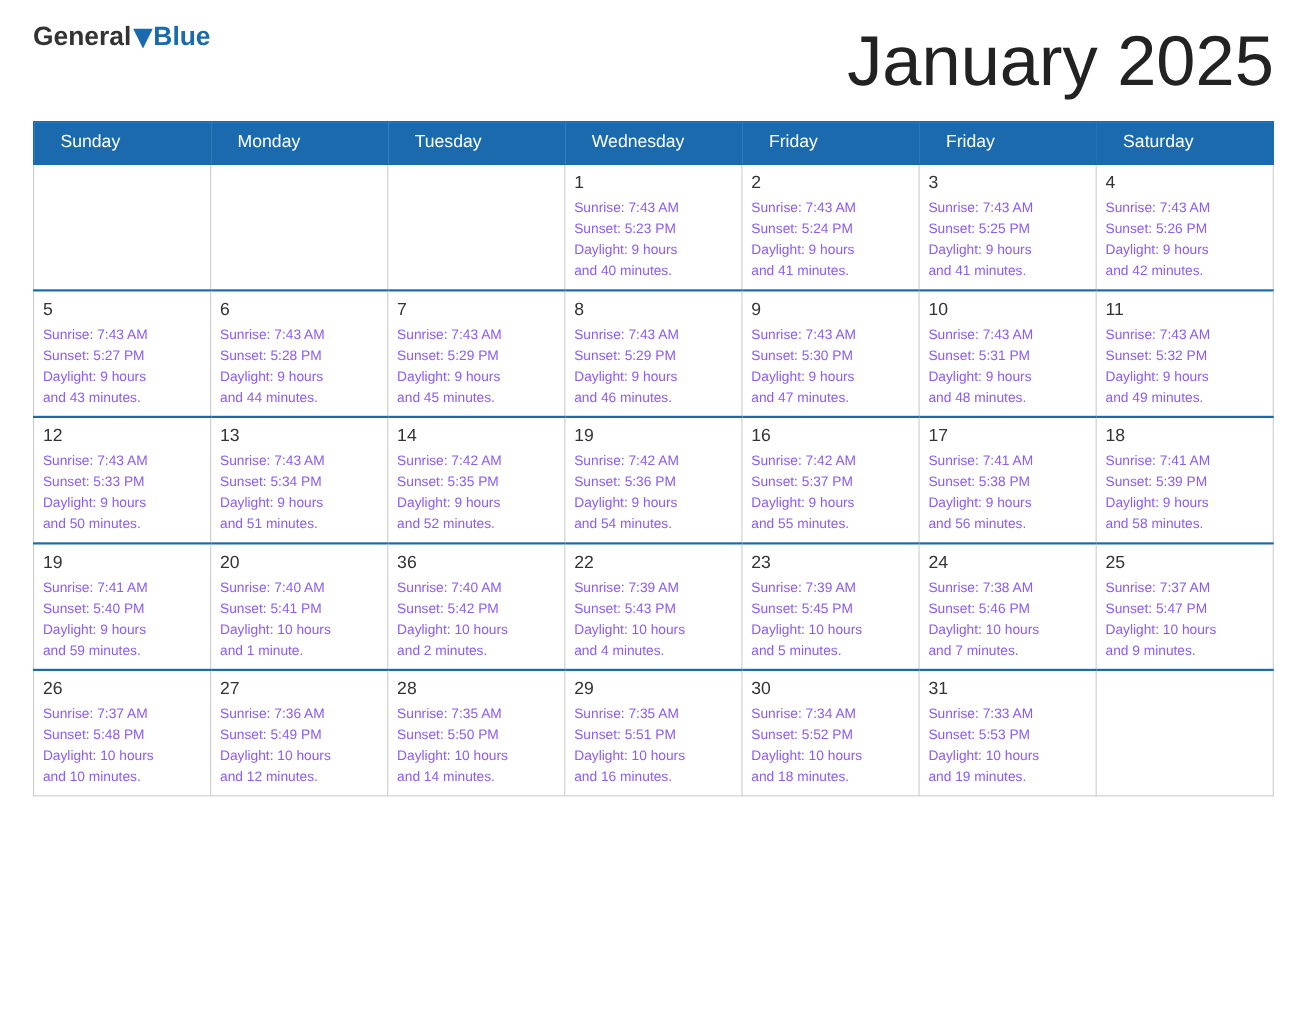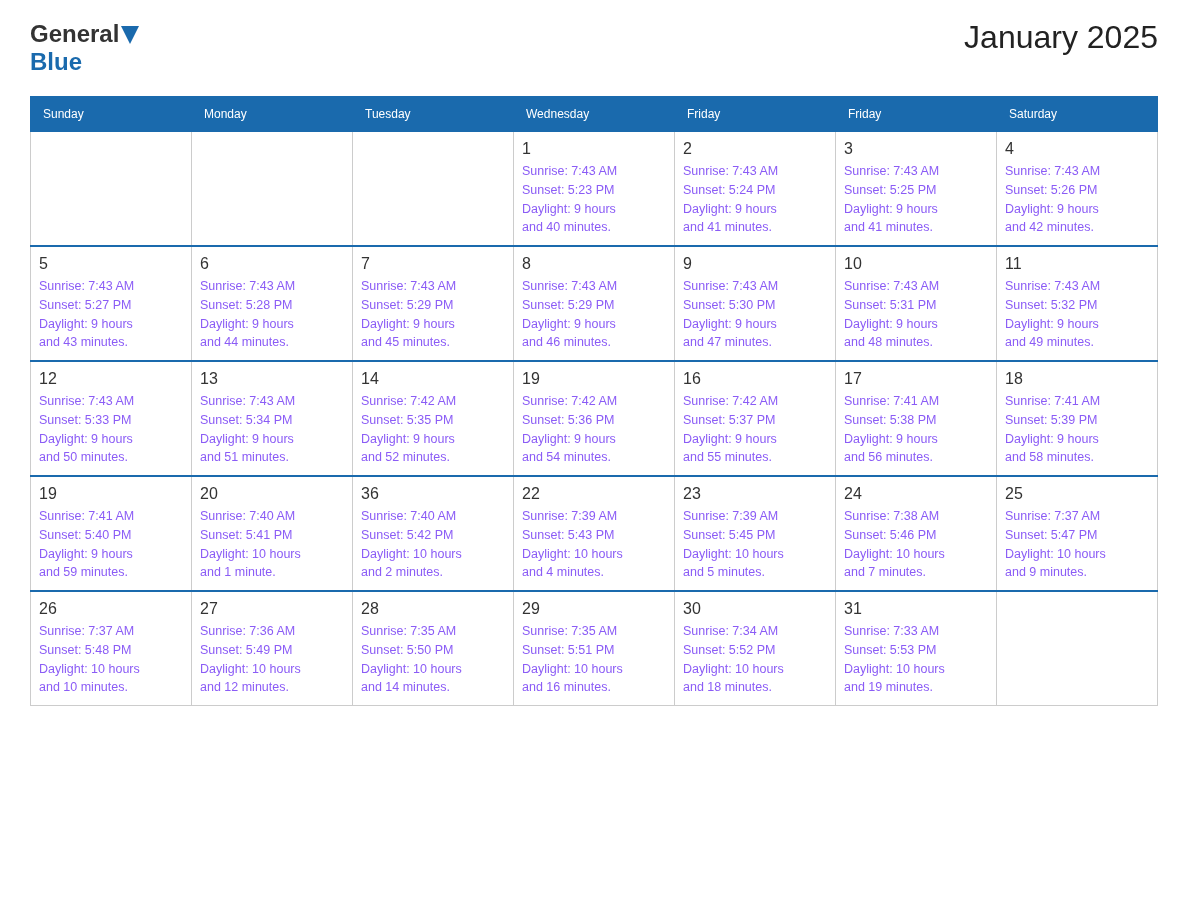--- a/index.html
+++ b/index.html
@@ -12,51 +12,51 @@
       min-height: 918px;
     }
     .header {
       display: flex;
       justify-content: space-between;
       align-items: flex-start;
       margin-bottom: 20px;
     }
     .logo-wrapper {
       display: flex;
-      flex-direction: column;
+      flex-direction: row;
     }
     .logo-line1 {
       display: flex;
       align-items: center;
     }
     .title-area {
       text-align: right;
     }
     .month-title {
-      font-size: 32px;
+      font-size: 64px;
       font-weight: normal;
       color: #222;
       line-height: 1.1;
     }
     .location-title {
       font-size: 22px;
       color: #555;
       font-weight: normal;
     }
     .calendar {
       width: 100%;
       border-collapse: collapse;
       border: 1px solid #ccc;
     }
     .calendar th {
       background-color: #1a6aad;
       color: white;
-      padding: 10px 12px;
+      padding: 10px 24px;
       text-align: left;
-      font-size: 12px;
+      font-size: 16px;
       font-weight: normal;
       border: 1px solid #1a6aad;
     }
     .calendar td {
       vertical-align: top;
       padding: 8px;
       border: 1px solid #ccc;
       width: 14.28%;
       min-height: 100px;
       font-size: 13px;

